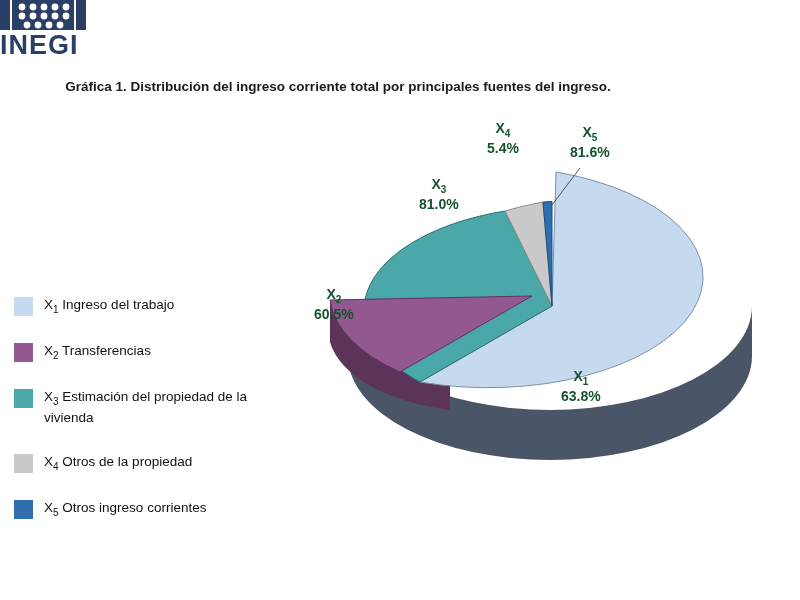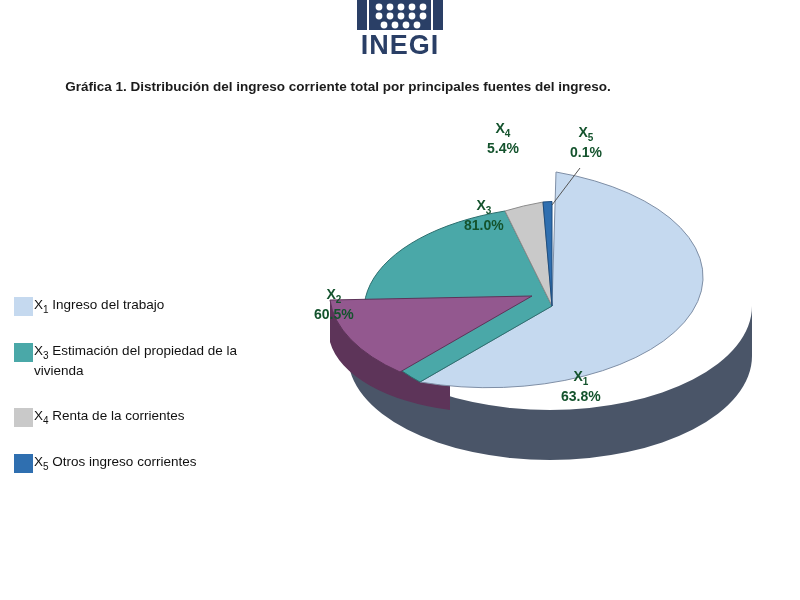--- a/index.html
+++ b/index.html
@@ -17,21 +17,21 @@
 
   
   .logo-block {
     position: absolute;
     top: 0;
     left: 0;
     width: 800px;
     height: 70px;
     display: flex;
     flex-direction: column;
-    align-items: center;
+    align-items: flex-start;
     justify-content: flex-start;
   }
   .logo-mark {
     width: 86px;
     height: 30px;
     display: block;
   }
   .logo-text {
     font-family: "Liberation Sans", sans-serif;
     font-size: 27px;
@@ -66,21 +66,21 @@
     align-items: flex-start;
     margin-bottom: 26px;
   }
   .legend-swatch {
     width: 19px;
     height: 19px;
     flex: 0 0 19px;
     margin-top: 1px;
   }
   .legend-label {
-    margin-left: 1px;
+    margin-left: 11px;
     font-size: 13.5px;
     color: #111;
     line-height: 1.35;
     max-width: 235px;
   }
   .legend-label .sub {
     font-size: 10px;
     vertical-align: sub;
   }
 
@@ -106,21 +106,21 @@
     line-height: 1.18;
     white-space: nowrap;
   }
   .slice-label .sub {
     font-size: 10px;
     vertical-align: sub;
     font-weight: bold;
   }
   .lbl-x1 { left: 561px; top: 368px; }
   .lbl-x2 { left: 314px; top: 286px; }
-  .lbl-x3 { left: 419px; top: 197px; margin-left: 45px; }
+  .lbl-x3 { left: 419px; top: 176px; }
   .lbl-x4 { left: 487px; top: 120px; }
   .lbl-x5 { left: 570px; top: 124px; }
 </style>
 </head>
 <body>
 
 <div class="logo-block">
   <svg class="logo-mark" viewBox="0 0 86 30">
     <rect x="0" y="0" width="10" height="30" fill="#2a3f66"></rect>
     <rect x="12" y="0" width="62" height="30" fill="#2a3f66"></rect>
@@ -145,29 +145,33 @@
 
 <div class="chart-title">Gráfica 1. Distribución del ingreso corriente total por principales fuentes del ingreso.</div>
 
 <div class="legend">
 
   <div class="legend-item">
     <span class="legend-swatch" style="background:#c5d9ef"></span>
     <span class="legend-label">X<span class="sub">1</span> <span>Ingreso del trabajo</span></span>
   </div>
 
+  <div class="legend-item">
+    <span class="legend-swatch" style="background:#93588f"></span>
+    <span class="legend-label">X<span class="sub">2</span> <span>Transferencias</span></span>
+  </div>
 
   <div class="legend-item">
     <span class="legend-swatch" style="background:#4aa8a8"></span>
     <span class="legend-label">X<span class="sub">3</span> <span>Estimación del propiedad de la vivienda</span></span>
   </div>
 
   <div class="legend-item">
     <span class="legend-swatch" style="background:#c9c9c9"></span>
-    <span class="legend-label">X<span class="sub">4</span> <span>Renta de la corrientes</span></span>
+    <span class="legend-label">X<span class="sub">4</span> <span>Otros de la propiedad</span></span>
   </div>
 
   <div class="legend-item">
     <span class="legend-swatch" style="background:#2f6fb0"></span>
     <span class="legend-label">X<span class="sub">5</span> <span>Otros ingreso corrientes</span></span>
   </div>
 
 </div>
 
 <div class="pie-area">
@@ -214,14 +218,14 @@
   <span>81.0%</span>
 </div>
 
 <div class="slice-label lbl-x4">
   X<span class="sub">4</span><br>
   <span>5.4%</span>
 </div>
 
 <div class="slice-label lbl-x5">
   X<span class="sub">5</span><br>
-  <span>0.1%</span>
+  <span>81.6%</span>
 </div>
 
 </body></html>

